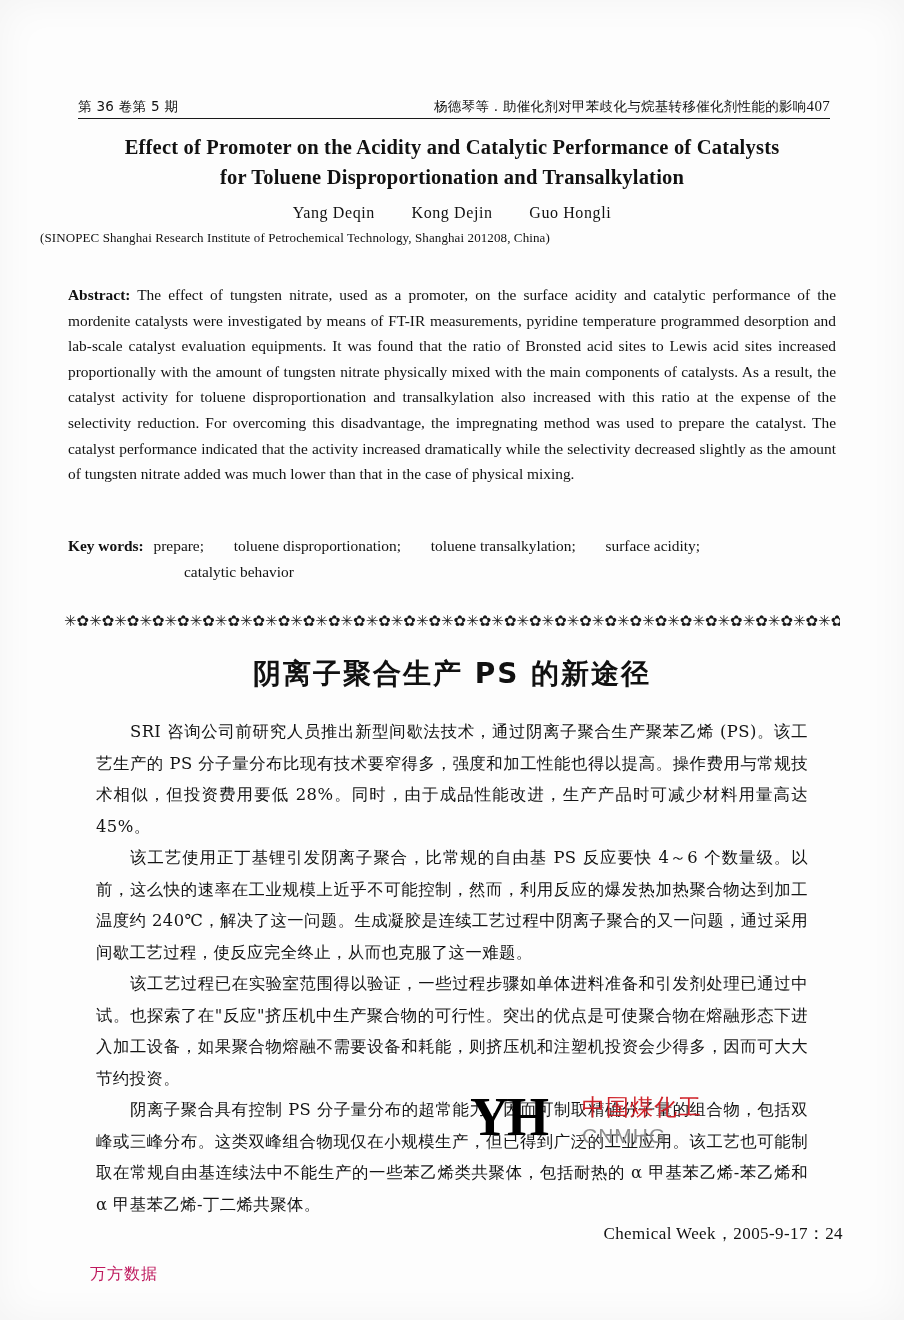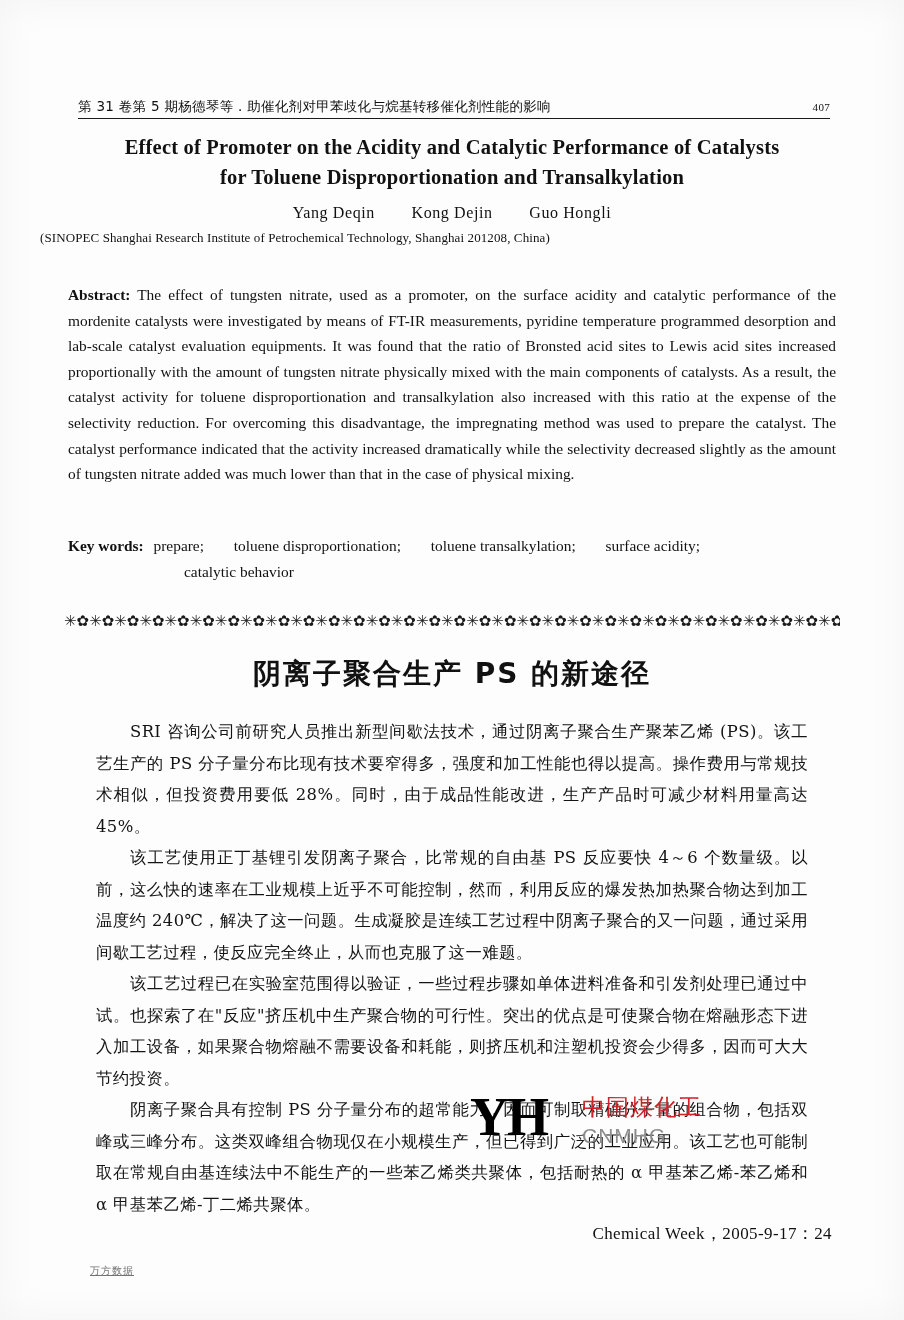--- a/index.html
+++ b/index.html
@@ -34,28 +34,28 @@
     font-size: 14.5px;
     letter-spacing: 0.3px;
   }
   .runhead .rh-left {
     font-family: "DejaVu Sans", sans-serif;
     font-size: 13.5px;
     white-space: nowrap;
   }
   .runhead .rh-center {
     flex: 1;
-    text-align: left;
+    text-align: right;
     font-family: "DejaVu Sans", sans-serif;
     font-size: 13.5px;
     white-space: nowrap;
   }
   .runhead .rh-right {
     font-family: "Liberation Serif", serif;
-    font-size: 11px;
+    font-size: 15px;
     white-space: nowrap;
   }
   .rule {
     position: absolute;
     left: 78px;
     top: 118px;
     width: 752px;
     height: 1px;
     background: #1a1a1a;
   }
@@ -164,35 +164,34 @@
     text-align: justify;
     color: #141414;
   }
   .cn-body p {
     margin: 0;
     text-indent: 34px;
     letter-spacing: 0.4px;
   }
   .source {
     position: absolute;
-    right: 72px;
+    right: 61px;
     top: 1222px;
     font-family: "Liberation Serif", serif;
     font-size: 17px;
     letter-spacing: 0.4px;
   }
   .footer-db {
     position: absolute;
     left: 90px;
     top: 1264px;
     font-family: "DejaVu Sans", sans-serif;
-    font-size: 10px;
-    color: #737373;
+    font-size: 16px;
+    color: #be185d;
     letter-spacing: 1px;
-    text-decoration: underline;
   }
 
   
   .watermark {
     position: absolute;
     left: 470px;
     top: 1090px;
     width: 300px;
     height: 72px;
     pointer-events: none;
@@ -234,21 +233,21 @@
     box-shadow: inset 0 0 42px rgba(0,0,0,0.045);
     pointer-events: none;
   }
 </style>
 </head>
 <body>
 
 <div class="page">
 
   <div class="runhead">
-    <div class="rh-left">第 31 卷第 5 期</div>
+    <div class="rh-left">第 36 卷第 5 期</div>
     <div class="rh-center">杨德琴等 .   助催化剂对甲苯歧化与烷基转移催化剂性能的影响</div>
     <div class="rh-right">407</div>
   </div>
   <div class="rule"></div>
 
   <div class="en-title">
     <div>Effect of Promoter on the Acidity and Catalytic Performance of Catalysts</div>
     <div>for Toluene Disproportionation and Transalkylation</div>
   </div>
 

